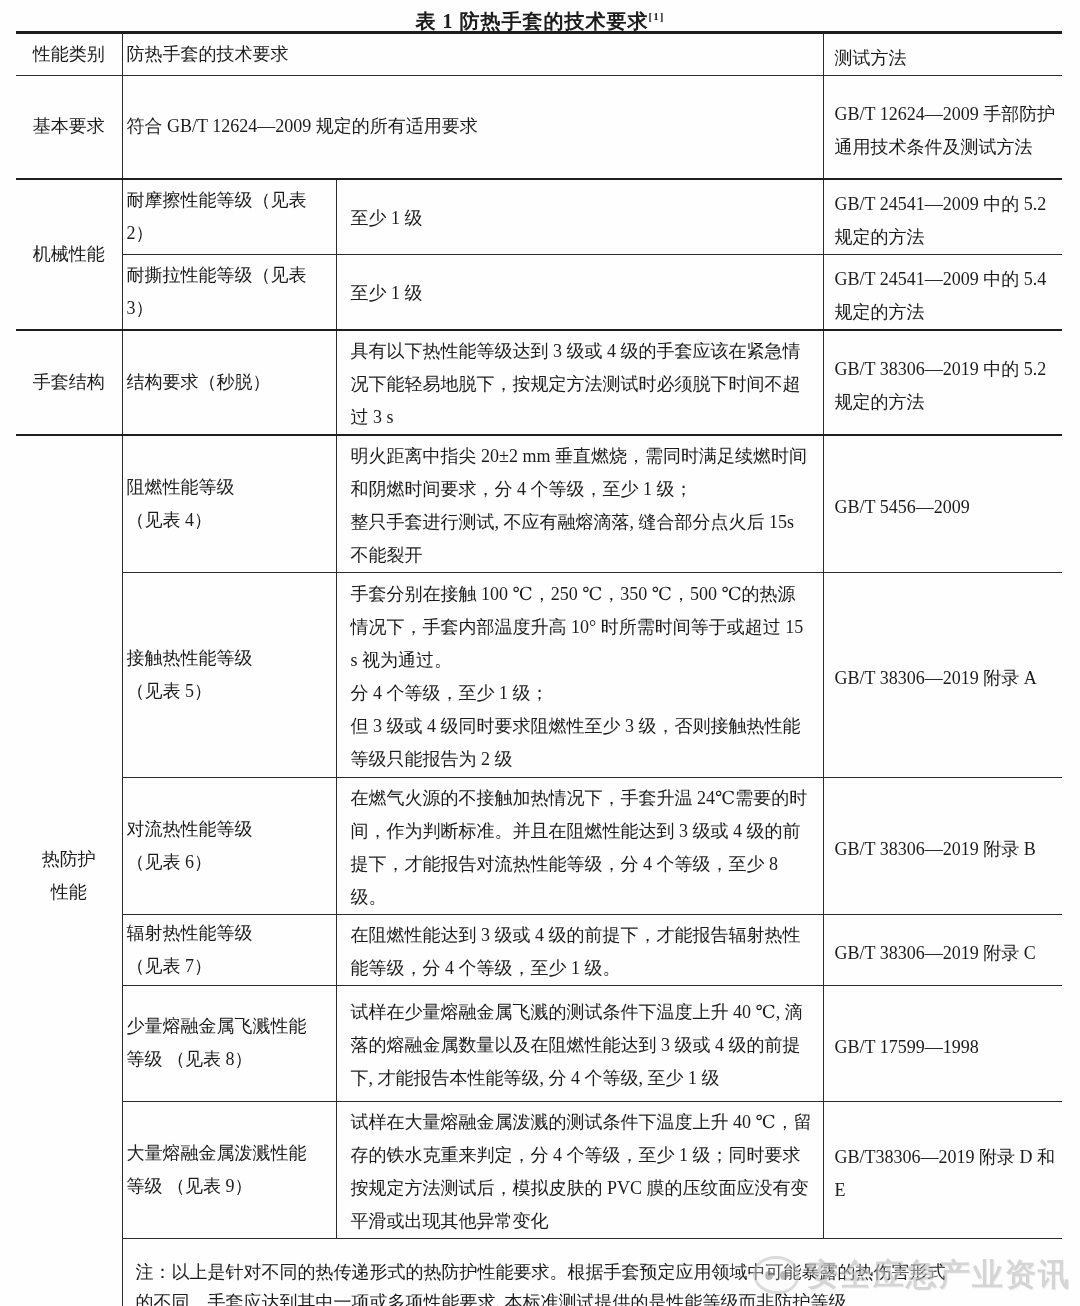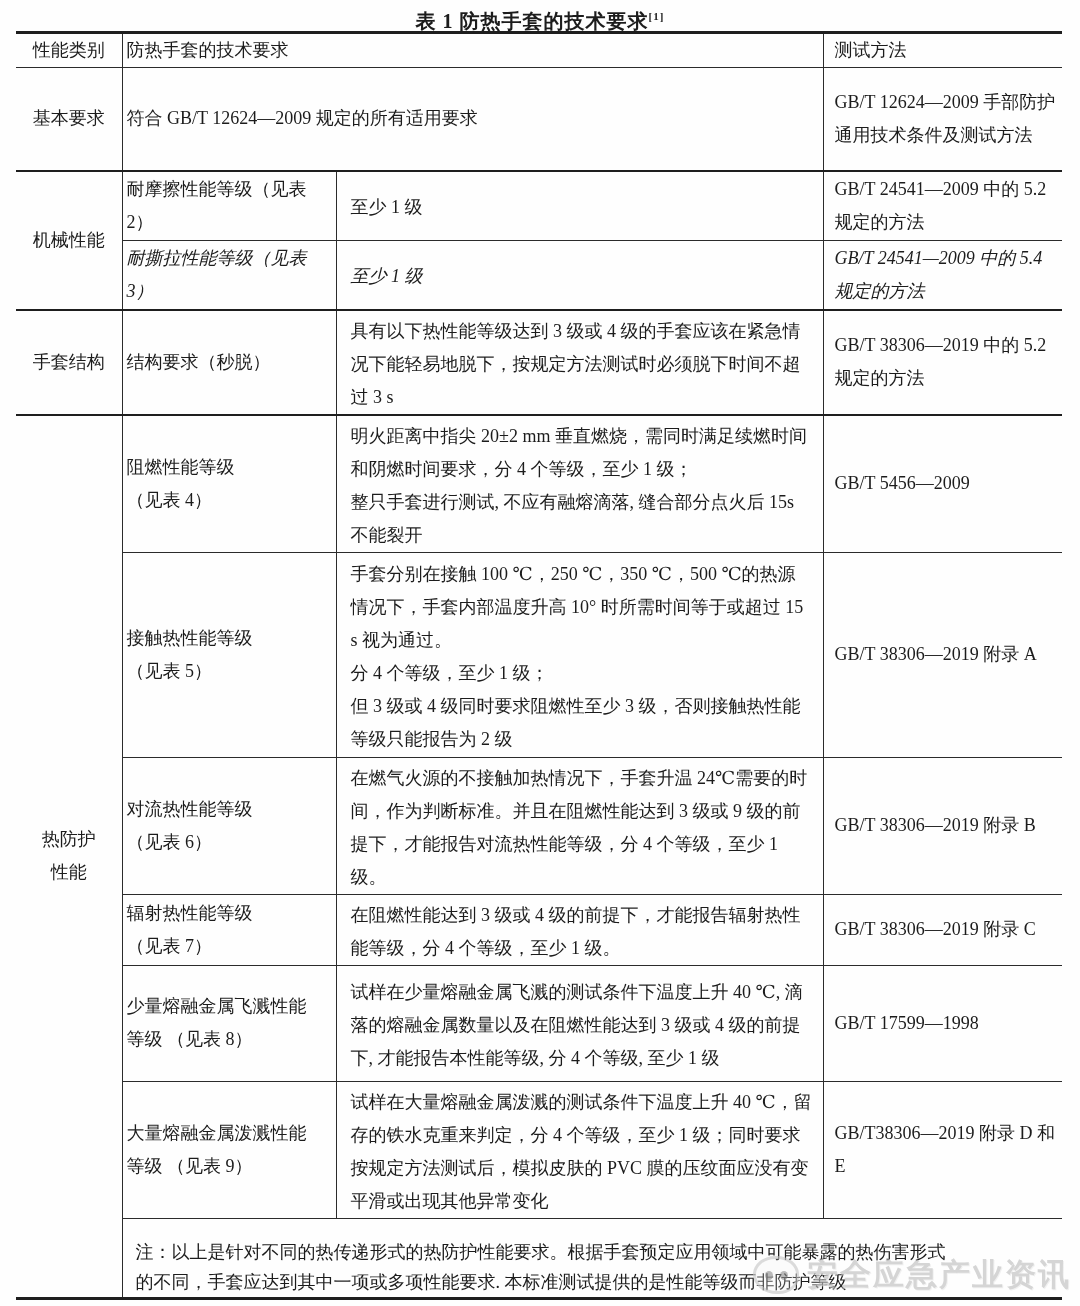--- a/index.html
+++ b/index.html
@@ -52,27 +52,27 @@
     overflow: hidden;
   }
   td:first-child { border-left: none; }
   td:last-child { border-right: none; }
 
   tr.sec-start td { border-top: 2px solid #1e1e1e; }
 
   td.cat { text-align: center; padding: 0 4px; }
   td.c2 { padding: 0 26px 0 4px; text-align: left; }
   td.c3 { padding: 4px 10px 0 14px; text-align: left; }
-  td.c4 { padding: 0 6px 0 11px; text-align: left; }
+  td.c4 { padding: 8px 6px 0 11px; text-align: left; }
   td.note-cell { padding: 18px 10px 0 13px; line-height: 30px; }
 
   tr.r-header  { height: 32px; }
   tr.r-basic   { height: 103px; }
   tr.r-abrasion{ height: 70px; }
-  tr.r-tear    { height: 69px; font-style: italic; }
+  tr.r-tear    { height: 69px; }
   tr.r-struct  { height: 97px; }
   tr.r-flame   { height: 135px; }
   tr.r-contact { height: 205px; }
   tr.r-convect { height: 136px; }
   tr.r-radiant { height: 70px; }
   tr.r-small   { height: 116px; }
   tr.r-large   { height: 135px; }
   tr.r-note    { height: 61px; }
 
   .watermark {
@@ -175,21 +175,21 @@
 （见表 5）</td>
       <td class="c3">手套分别在接触 100 ℃，250 ℃，350 ℃，500 ℃的热源情况下，手套内部温度升高 10° 时所需时间等于或超过 15 s 视为通过。
 分 4 个等级，至少 1 级；
 但 3 级或 4 级同时要求阻燃性至少 3 级，否则接触热性能等级只能报告为 2 级</td>
       <td class="c4">GB/T 38306—2019 附录 A</td>
     </tr>
 
     <tr class="r-convect">
       <td class="c2">对流热性能等级
 （见表 6）</td>
-      <td class="c3">在燃气火源的不接触加热情况下，手套升温 24℃需要的时间，作为判断标准。并且在阻燃性能达到 3 级或 9 级的前提下，才能报告对流热性能等级，分 4 个等级，至少 1 级。</td>
+      <td class="c3">在燃气火源的不接触加热情况下，手套升温 24℃需要的时间，作为判断标准。并且在阻燃性能达到 3 级或 4 级的前提下，才能报告对流热性能等级，分 4 个等级，至少 8 级。</td>
       <td class="c4">GB/T 38306—2019 附录 B</td>
     </tr>
 
     <tr class="r-radiant">
       <td class="c2">辐射热性能等级
 （见表 7）</td>
       <td class="c3">在阻燃性能达到 3 级或 4 级的前提下，才能报告辐射热性能等级，分 4 个等级，至少 1 级。</td>
       <td class="c4">GB/T 38306—2019 附录 C</td>
     </tr>
 

